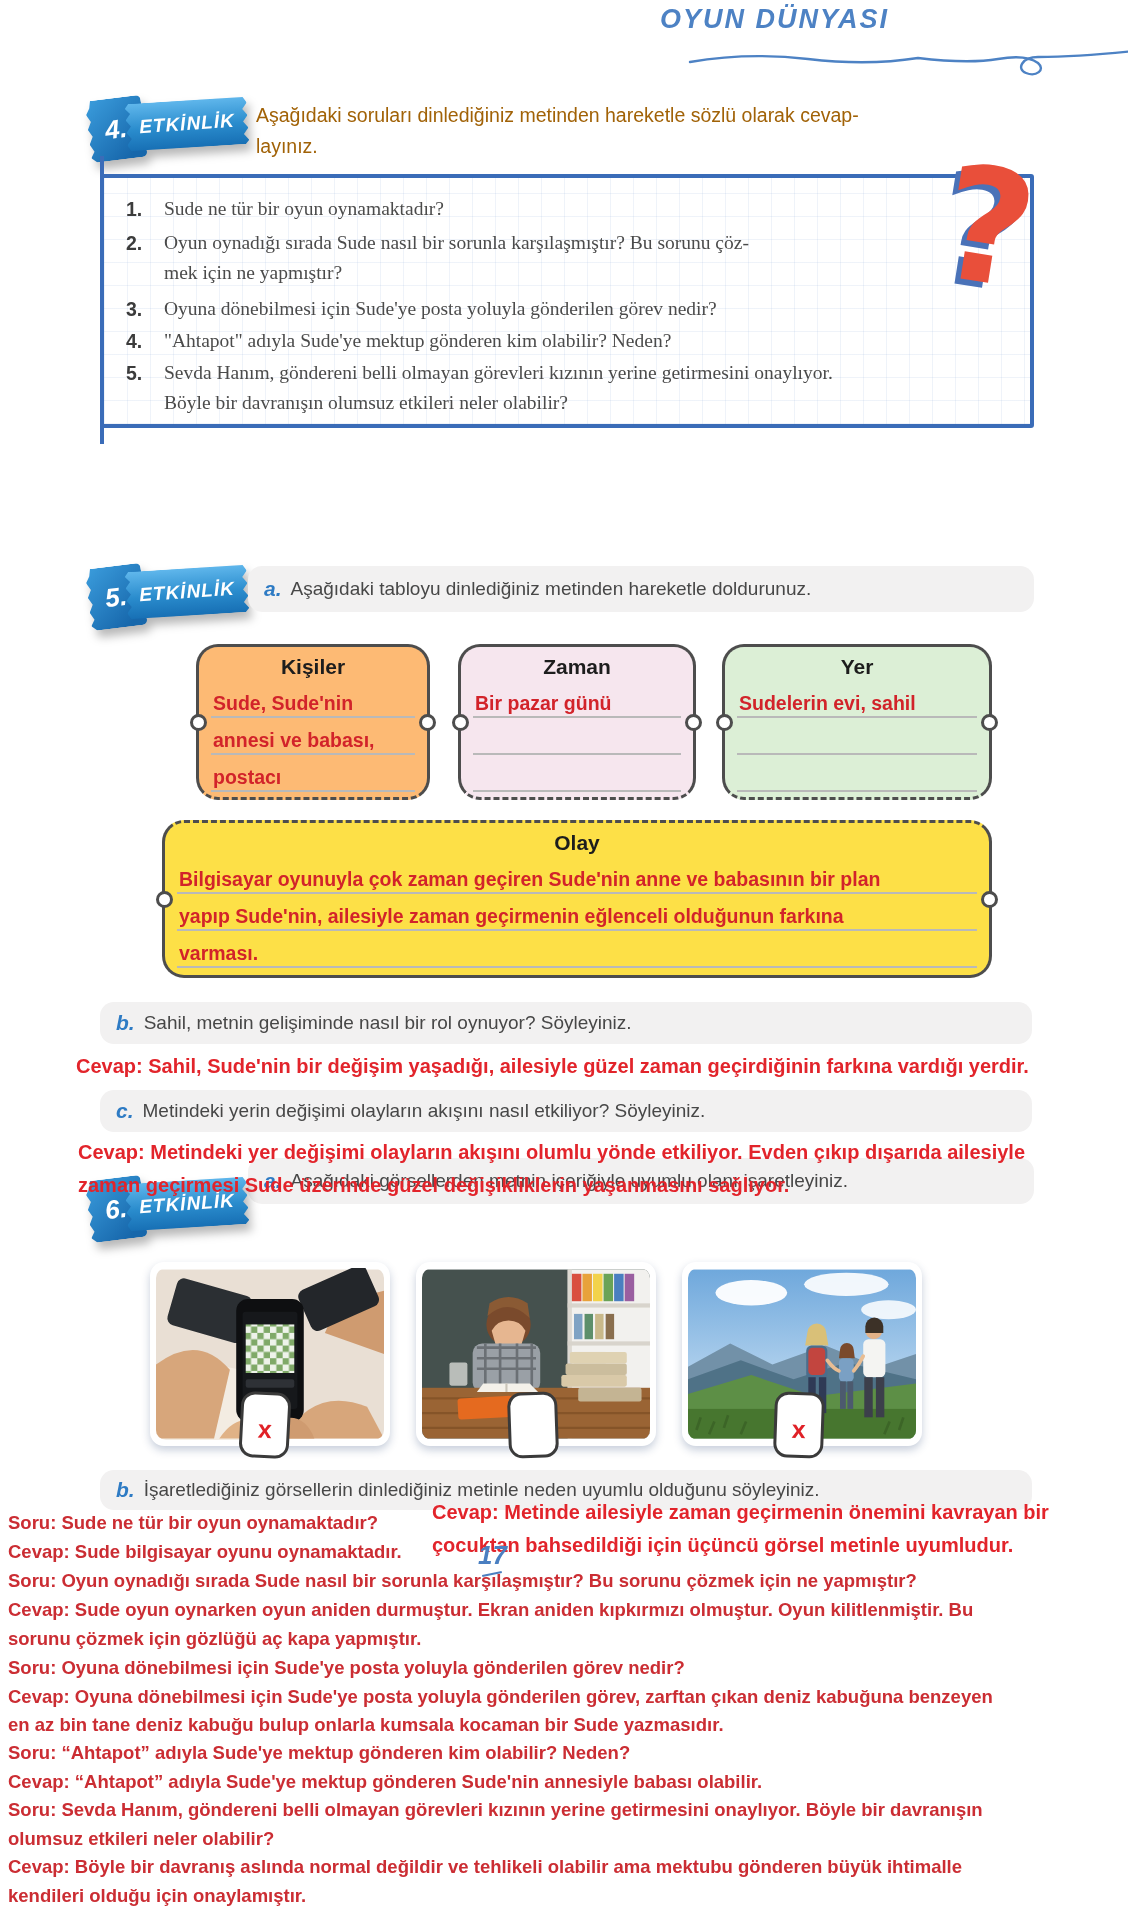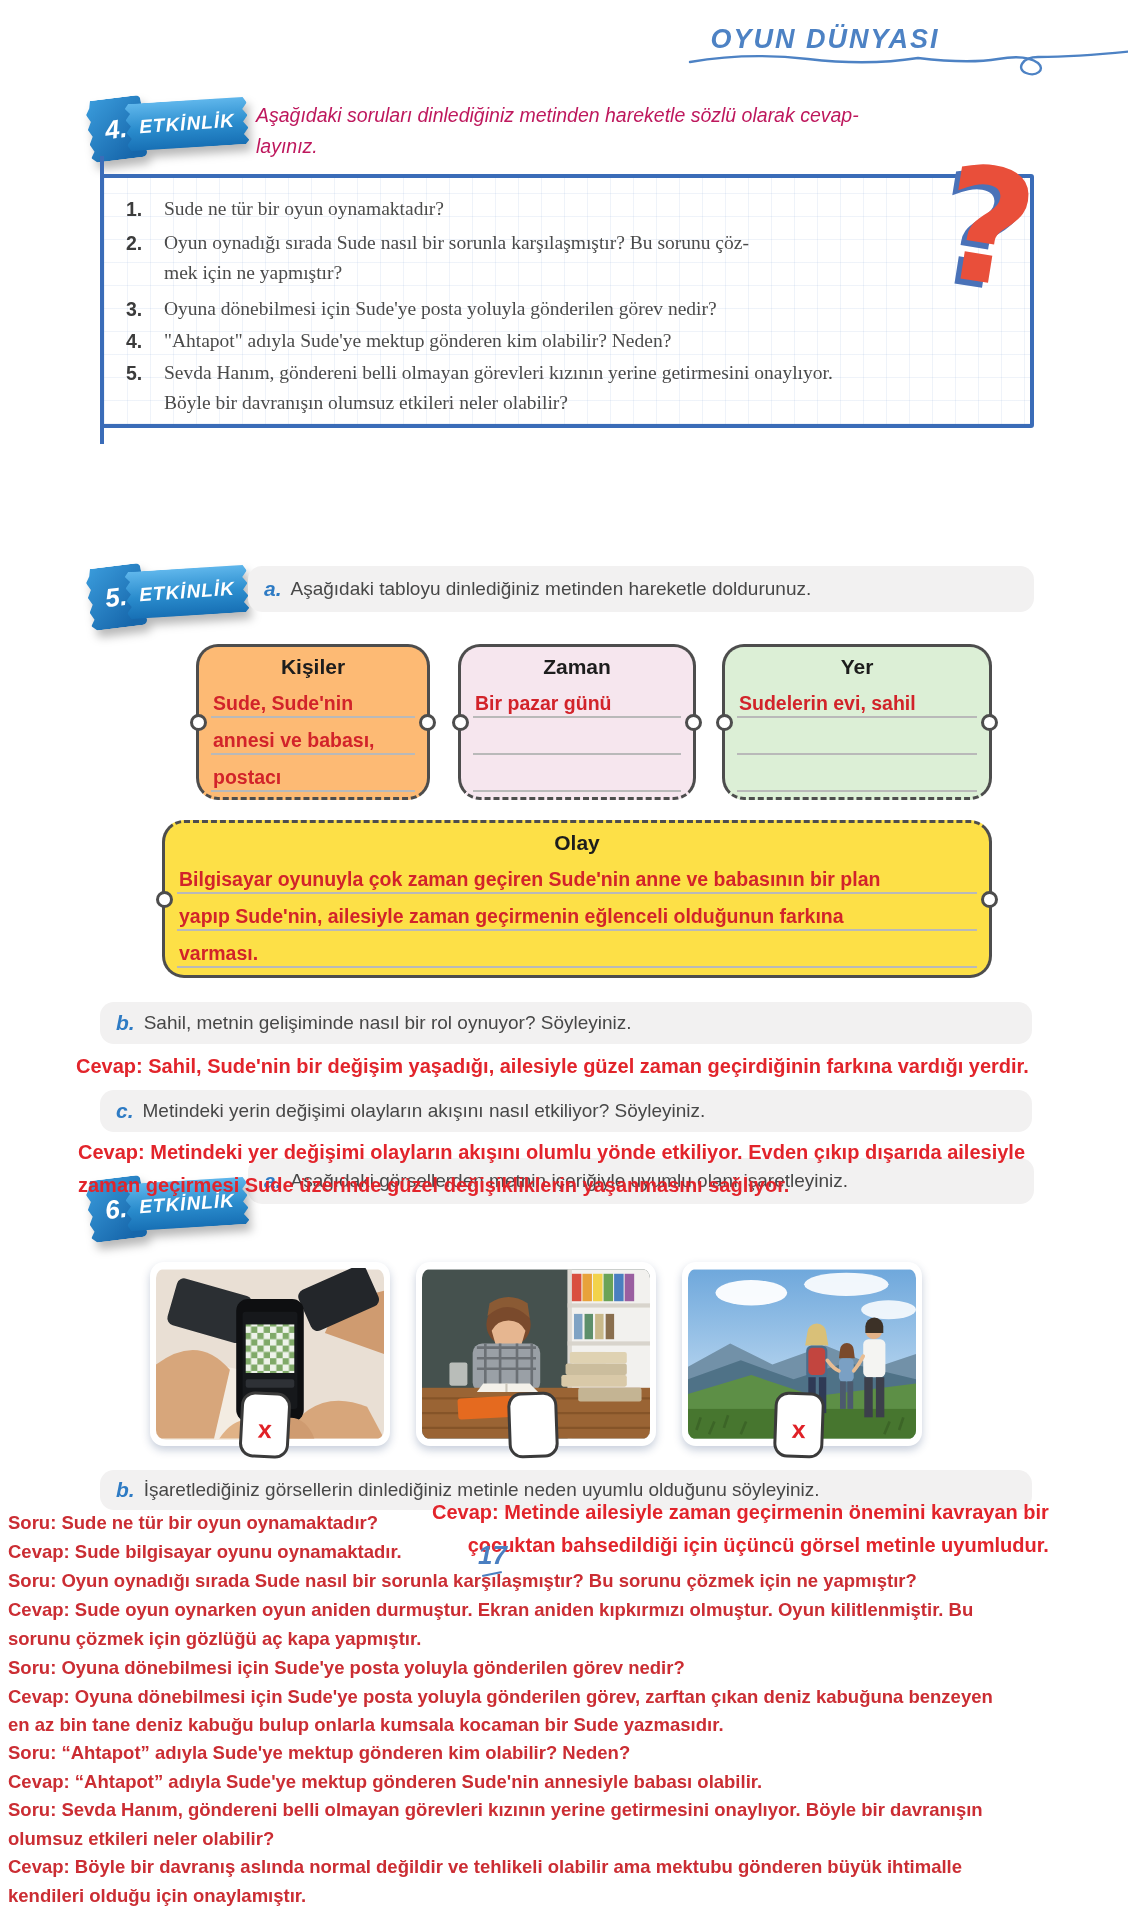--- a/index.html
+++ b/index.html
@@ -1,20 +1,20 @@
 <!DOCTYPE html>
 <html lang="tr"><head>
 <meta charset="utf-8">
 <style>
   html,body{margin:0;padding:0;background:#ffffff;}
   .page{position:relative;width:1148px;height:1916px;background:#ffffff;overflow:hidden;
         font-family:"Liberation Sans",sans-serif;}
 
   
-  .hdr-title{position:absolute;left:660px;top:24px;width:330px;text-align:center;
+  .hdr-title{position:absolute;left:660px;top:4px;width:330px;
     color:#4d82c4;font-size:27px;font-weight:800;font-style:italic;letter-spacing:2px;}
   .hdr-wave{position:absolute;left:688px;top:46px;width:440px;height:30px;}
 
   
   .badge{position:absolute;width:160px;height:78px;filter:drop-shadow(4px 7px 5px rgba(0,0,0,.28));}
   .badge .flap{position:absolute;left:0;top:10px;width:56px;height:62px;
     background:linear-gradient(140deg,#3b9ddd 0%,#1767ab 85%);
     transform:rotate(-7deg);border-radius:5px;
     clip-path:polygon(10% 0,100% 0,100% 100%,10% 100%,0 92%,7% 82%,0 70%,7% 58%,0 46%,7% 34%,0 22%,7% 12%);
     display:flex;align-items:center;justify-content:center;}
@@ -24,21 +24,21 @@
     transform:rotate(-4deg);
     clip-path:polygon(3% 0,97% 2%,100% 14%,96% 27%,100% 40%,96% 53%,100% 66%,96% 79%,100% 92%,97% 100%,3% 98%,0 86%,4% 73%,0 60%,4% 47%,0 34%,4% 21%,0 10%);
     display:flex;align-items:center;justify-content:center;}
   .badge .ribbon span{color:#fff;font-size:19px;font-weight:800;font-style:italic;letter-spacing:1px;}
 
   
   .pill{position:absolute;background:#f2f1f1;border-radius:14px;display:flex;align-items:center;
     padding:0 16px;color:#474747;font-size:19px;}
   .pill .marker{color:#2e7bc4;font-weight:800;font-style:italic;font-size:21px;margin-right:9px;}
 
-  .free-instr{position:absolute;color:#be185d;font-size:19.5px;line-height:31px;font-style:italic;}
+  .free-instr{position:absolute;color:#a16207;font-size:19.5px;line-height:31px;}
 
   
   .qbox{position:absolute;left:100px;top:174px;width:926px;height:246px;
     border:4px solid #3a6cb8;border-radius:3px;
     background-image:
       repeating-linear-gradient(0deg,rgba(140,170,215,.14) 0 1px,transparent 1px 23px),
       repeating-linear-gradient(90deg,rgba(140,170,215,.14) 0 1px,transparent 1px 23px);}
   .qbox::before{content:"";position:absolute;left:-4px;top:-22px;width:4px;height:22px;background:#3a6cb8;}
   .qbox::after{content:"";position:absolute;left:-4px;bottom:-20px;width:4px;height:20px;background:#3a6cb8;}
   .q-row{position:absolute;left:22px;right:16px;display:flex;color:#4b4b4b;font-size:19.5px;line-height:30px;}
@@ -339,21 +339,21 @@
     <span></span>
   </div>
   <div class="cbx" style="left:774px;top:1392px;transform:rotate(2deg);">
     <span>x</span>
   </div>
 
   <div class="pill" style="left:100px;top:1470px;width:900px;height:40px;">
     <span class="marker">b.</span>
     <span>İşaretlediğiniz görsellerin dinlediğiniz metinle neden uyumlu olduğunu söyleyiniz.</span>
   </div>
-  <div class="red-ans" style="left:432px;top:1496px;text-align:right;">
+  <div class="red-ans" style="left:432px;top:1496px;">
     <div>Cevap: Metinde ailesiyle zaman geçirmenin önemini kavrayan bir</div>
     <div>çocuktan bahsedildiği için üçüncü görsel metinle uyumludur.</div>
   </div>
 
   <div class="qa-line" style="top:1512px;">Soru: Sude ne tür bir oyun oynamaktadır?</div>
   <div class="qa-line" style="top:1541px;">Cevap: Sude bilgisayar oyunu oynamaktadır.</div>
   <div class="qa-line" style="top:1570px;">Soru: Oyun oynadığı sırada Sude nasıl bir sorunla karşılaşmıştır? Bu sorunu çözmek için ne yapmıştır?</div>
   <div class="qa-line" style="top:1599px;">Cevap: Sude oyun oynarken oyun aniden durmuştur. Ekran aniden kıpkırmızı olmuştur. Oyun kilitlenmiştir. Bu</div>
   <div class="qa-line" style="top:1657px;">Soru: Oyuna dönebilmesi için Sude'ye posta yoluyla gönderilen görev nedir?</div>
   <div class="qa-line" style="top:1628px;">sorunu çözmek için gözlüğü aç kapa yapmıştır.</div>

